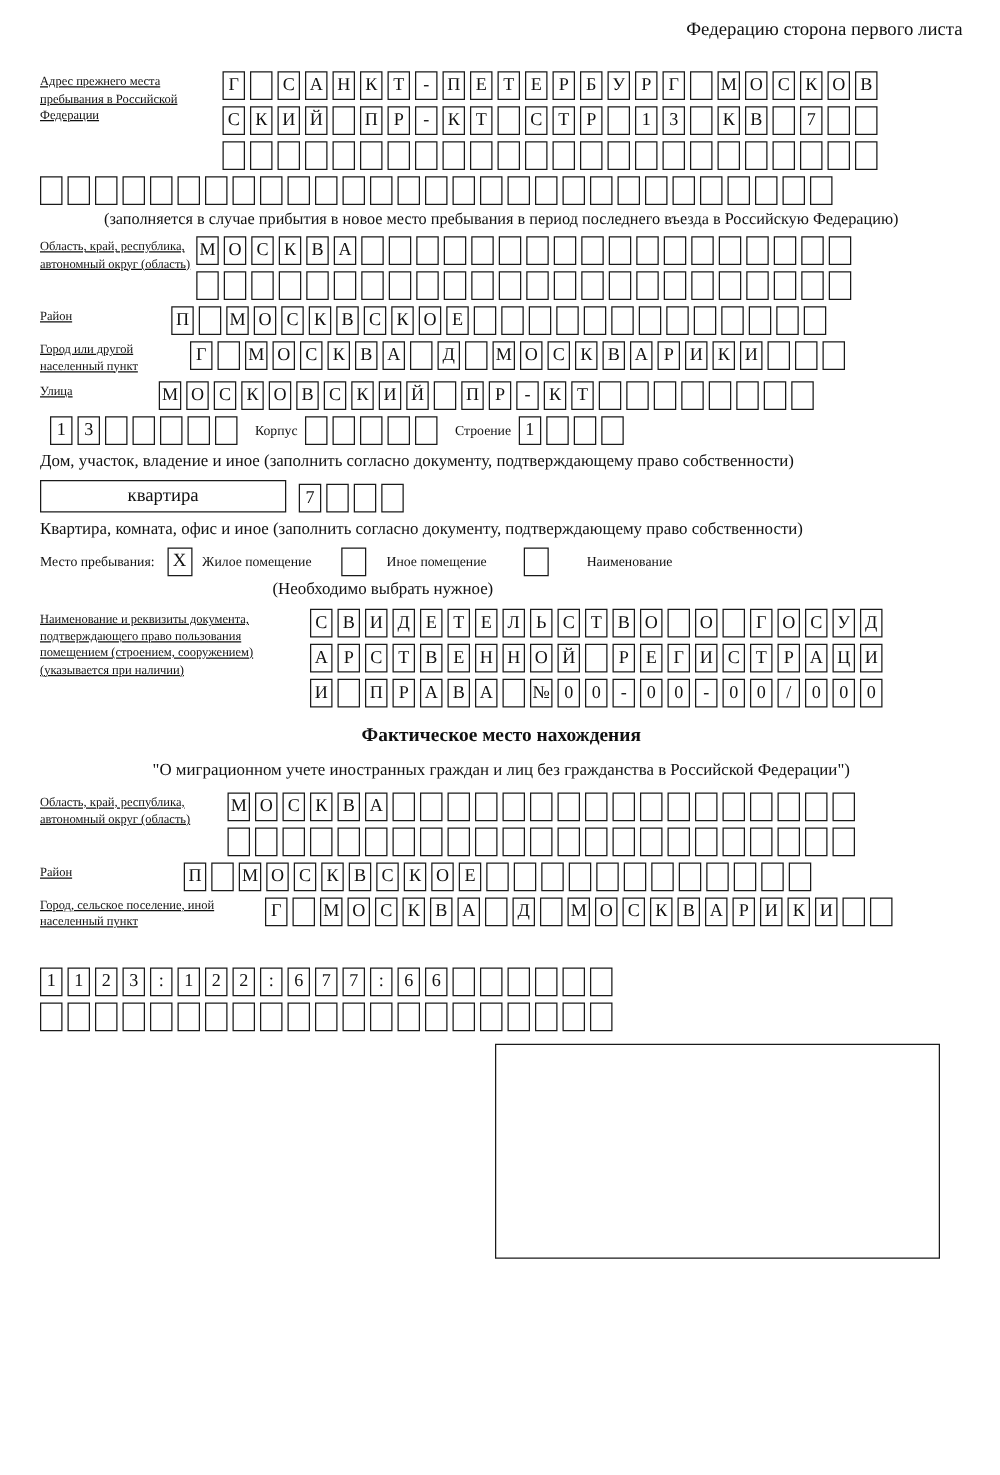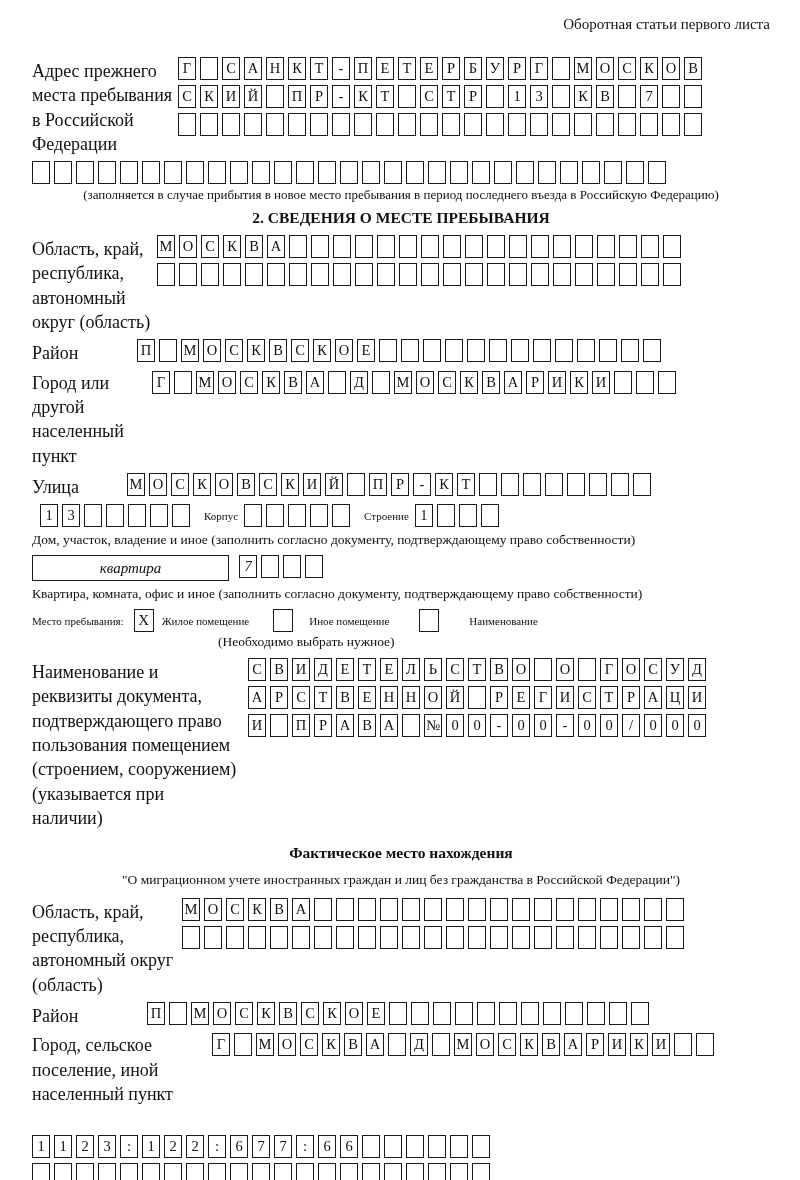--- a/index.html
+++ b/index.html
@@ -7,21 +7,21 @@
   body {
     width: 800px; height: 1180px;
     font-family: "Liberation Serif", "DejaVu Serif", serif;
     color: #111;
   }
   .page { padding: 16px 30px 0 32px; width: 800px; }
 
   .header-note { text-align: right; font-size: 15px; margin-bottom: 24px; }
 
   .frow { display: flex; align-items: flex-start; }
-  .flabel { font-size: 18px; line-height: 1.35; flex: 0 0 auto; padding-top: 2px; }
+  .flabel { font-size: 10px; line-height: 1.35; flex: 0 0 auto; padding-top: 2px; text-decoration: underline; }
   .cellstack { display: flex; flex-direction: column; gap: 5px; }
 
   .cells { display: flex; gap: 4px; }
   .cell {
     width: 18px; height: 23px; flex: 0 0 auto;
     border: 1.6px solid #1a1a1a; background: #fff;
     display: inline-flex; align-items: center; justify-content: center;
     font-size: 14.5px; font-family: "Liberation Serif", serif;
   }
 
@@ -49,21 +49,21 @@
   .choice-note { font-size: 13.5px; margin: 2px 0 8px 186px; }
 
   .stamp-wrap { width: 392px; margin-left: 346px; margin-top: 10px; }
   .stamp-box { width: 356px; height: 172px; border: 1.6px solid #1a1a1a; margin-left: 18px; }
 </style>
 </head>
 <body>
 
 <div class="page">
 
-  <div class="header-note">Оборотная статьи первого листа</div>
+  <div class="header-note">Федерацию сторона первого листа</div>
 
   <div class="frow">
     <div class="flabel" style="width:146px;">Адрес прежнего места пребывания в Российской Федерации</div>
     <div class="cellstack">
       <div class="cells">
           <span class="cell">Г</span>
           <span class="cell"></span>
           <span class="cell">С</span>
           <span class="cell">А</span>
           <span class="cell">Н</span>
@@ -167,21 +167,20 @@
       <span class="cell"></span>
       <span class="cell"></span>
       <span class="cell"></span>
       <span class="cell"></span>
       <span class="cell"></span>
       <span class="cell"></span>
       <span class="cell"></span>
     </div>
   <div class="footnote">(заполняется в случае прибытия в новое место пребывания в период последнего въезда в Российскую Федерацию)</div>
 
-  <div class="sect-title">2. СВЕДЕНИЯ О МЕСТЕ ПРЕБЫВАНИЯ</div>
 
   <div class="frow mb5">
     <div class="flabel" style="width:125px;">Область, край, республика, автономный округ (область)</div>
     <div class="cellstack">
       <div class="cells">
           <span class="cell">М</span>
           <span class="cell">О</span>
           <span class="cell">С</span>
           <span class="cell">К</span>
           <span class="cell">В</span>
@@ -345,21 +344,21 @@
     <div class="inline-lbl" style="margin-left:14px; padding-top:0;text-align:center;">Строение</div>
     <div class="cells" style="margin-left:6px;">
         <span class="cell">1</span>
         <span class="cell"></span>
         <span class="cell"></span>
         <span class="cell"></span>
       </div>
   </div>
   <div class="caption">Дом, участок, владение и иное (заполнить согласно документу, подтверждающему право собственности)</div>
 
-  <div class="frow mb5" style="align-items:flex-start;font-style:italic;">
+  <div class="frow mb5" style="align-items:flex-end;">
     <div class="bigbox" style="width:197px;">квартира</div>
     <div class="cells" style="margin-left:10px;">
         <span class="cell">7</span>
         <span class="cell"></span>
         <span class="cell"></span>
         <span class="cell"></span>
       </div>
   </div>
   <div class="caption">Квартира, комната, офис и иное (заполнить согласно документу, подтверждающему право собственности)</div>
 

